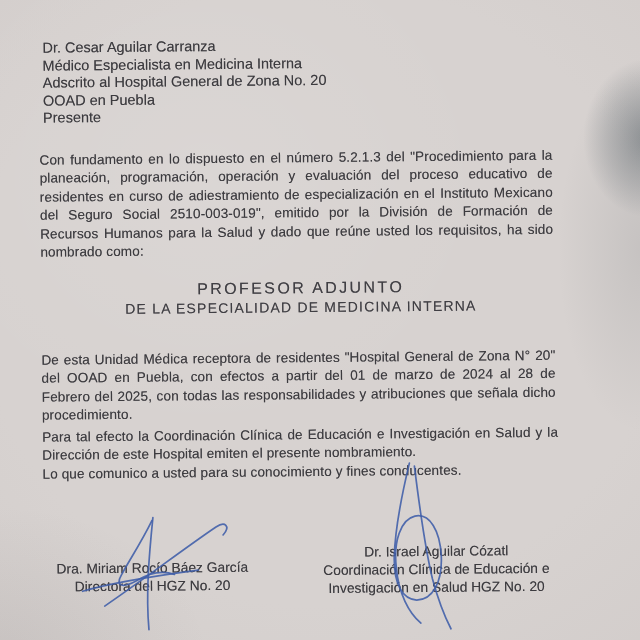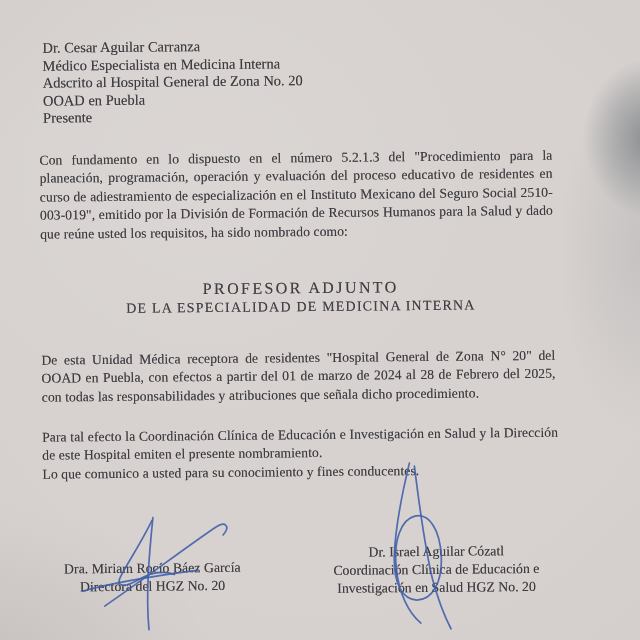--- a/index.html
+++ b/index.html
@@ -9,21 +9,20 @@
     background:#d2cdcb;
   }
   .photo{
     position:relative;width:640px;height:640px;overflow:hidden;
     background:
       radial-gradient(90px 110px at 648px 138px, rgba(70,82,90,0.50), rgba(70,82,90,0.20) 45%, rgba(70,82,90,0) 72%),
       radial-gradient(120px 260px at 642px 250px, rgba(108,112,116,0.16), rgba(108,112,116,0) 70%),
       radial-gradient(300px 220px at 0% 103%, rgba(60,58,60,0.08), rgba(60,58,60,0) 70%),
       radial-gradient(420px 380px at 32% 28%, rgba(255,255,255,0.09), rgba(255,255,255,0) 70%),
       radial-gradient(900px 820px at 50% 46%, #d7d2d0 38%, #cdc7c5 84%, #c7c1bf 100%);
-    font-family: Liberation Serif, serif;
   }
   .content{
     position:absolute;inset:0;
     transform:rotate(-0.55deg);
     transform-origin:50% 50%;
     color:#3c3b3f;
     text-shadow:0 0 0.6px rgba(62,61,66,0.55);
   }
   .block{position:absolute;}
   .recipient{top:37px;left:45px;font-size:14.5px;line-height:17.6px;}

